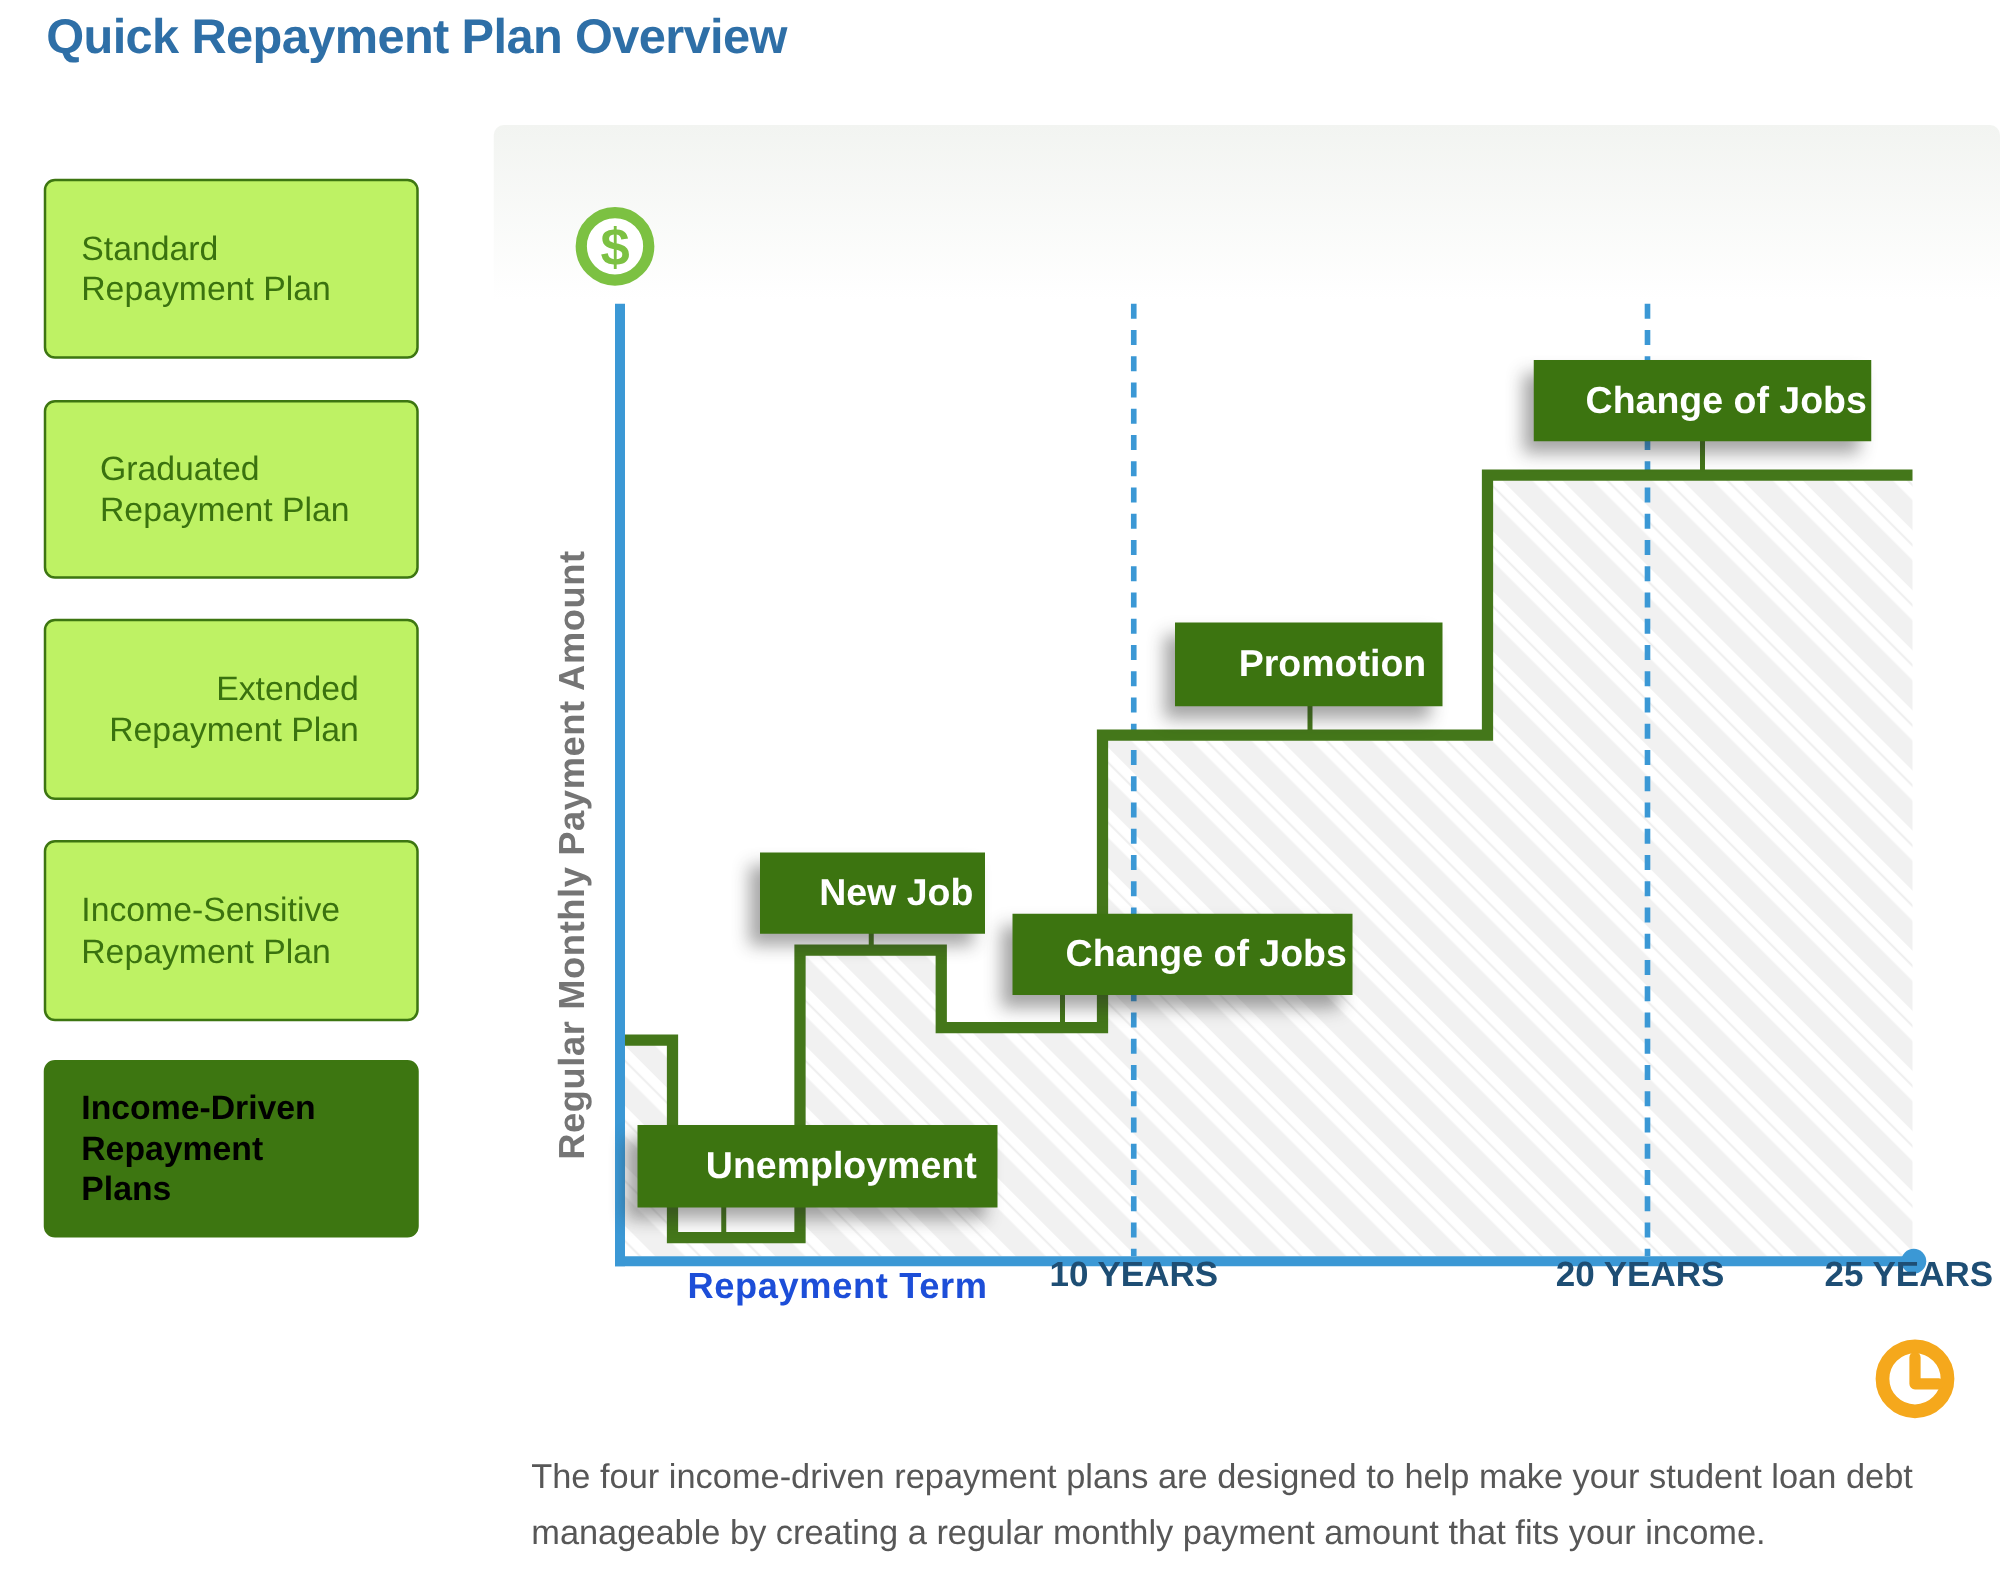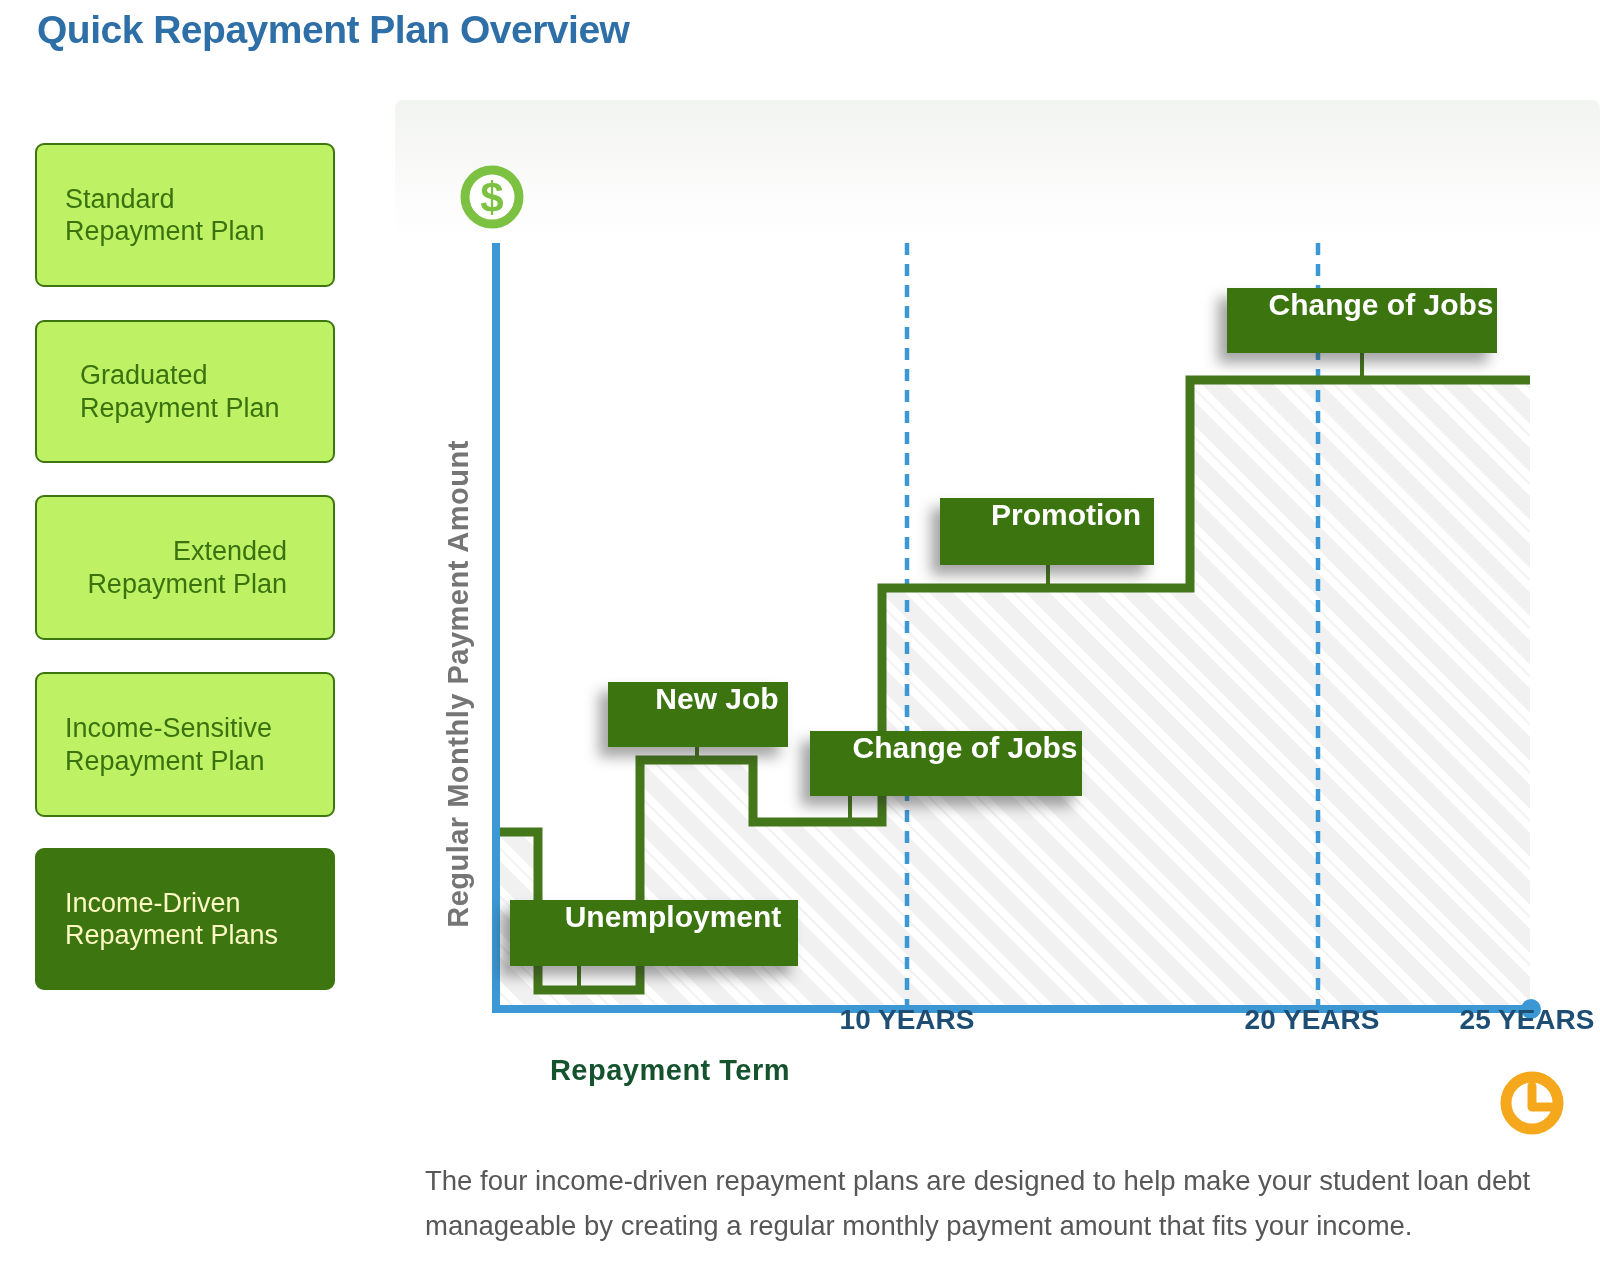--- a/index.html
+++ b/index.html
@@ -9,38 +9,38 @@
 
   .page-title { position:absolute; left:37px; top:8px; font-size:39px; font-weight:700;
     color:#2e6fa7; letter-spacing:-0.5px; }
 
   
   .plan-btn { position:absolute; left:35px; width:300px; background:#bef264;
     border:2px solid #3d7611; border-radius:9px; display:flex; align-items:center;
     padding-left:28px; cursor:pointer; }
   .plan-btn .lbl { width:222px; font-size:27px; line-height:1.2; color:#3a720f; }
   .plan-btn.selected { background:#3d7611; border-color:#3d7611; }
-  .plan-btn.selected .lbl { color:#fef9c3; }
+  .plan-btn.selected .lbl { color:#000000;font-weight:bold; }
 
   
   .chart-panel { position:absolute; left:395px; top:100px; width:1205px; height:1041px;
     background:linear-gradient(180deg,#f2f4f1 0%,#ffffff 140px); border-radius:8px; }
 
   .chart-svg { position:absolute; left:395px; top:100px; }
 
   
   .evt { position:absolute; background:#3c7410; color:#fff; font-weight:700;
-    font-size:30px; display:flex; justify-content:center;
+    font-size:30px; display:flex; align-items:center; justify-content:center;
     box-shadow:-9px 10px 13px rgba(40,40,40,.42); white-space:nowrap;padding-left:38px; }
 
   .y-axis-label { position:absolute; left:180px; top:666px; width:560px; height:36px;
     transform:rotate(-90deg); text-align:center; font-size:29px; font-weight:700;
     color:#757575; letter-spacing:0.5px; }
-  .x-axis-label { position:absolute; top:1054px; transform:translateX(-50%);
-    font-size:29px; font-weight:700; color:#14532d; letter-spacing:0.5px; white-space:nowrap; }
+  .x-axis-label { position:absolute; top:1013px; transform:translateX(-50%);
+    font-size:29px; font-weight:700; color:#1d4ed8; letter-spacing:0.5px; white-space:nowrap; }
   .x-tick { position:absolute; top:1004px; transform:translateX(-50%);
     font-size:28px; font-weight:700; color:#1e4e74; white-space:nowrap; }
 
   .footer-text { position:absolute; left:425px; top:1158px; width:1165px;
     font-size:27.5px; line-height:45px; color:#575757; }
 </style>
 </head>
 <body>
 
 <div class="stage">

